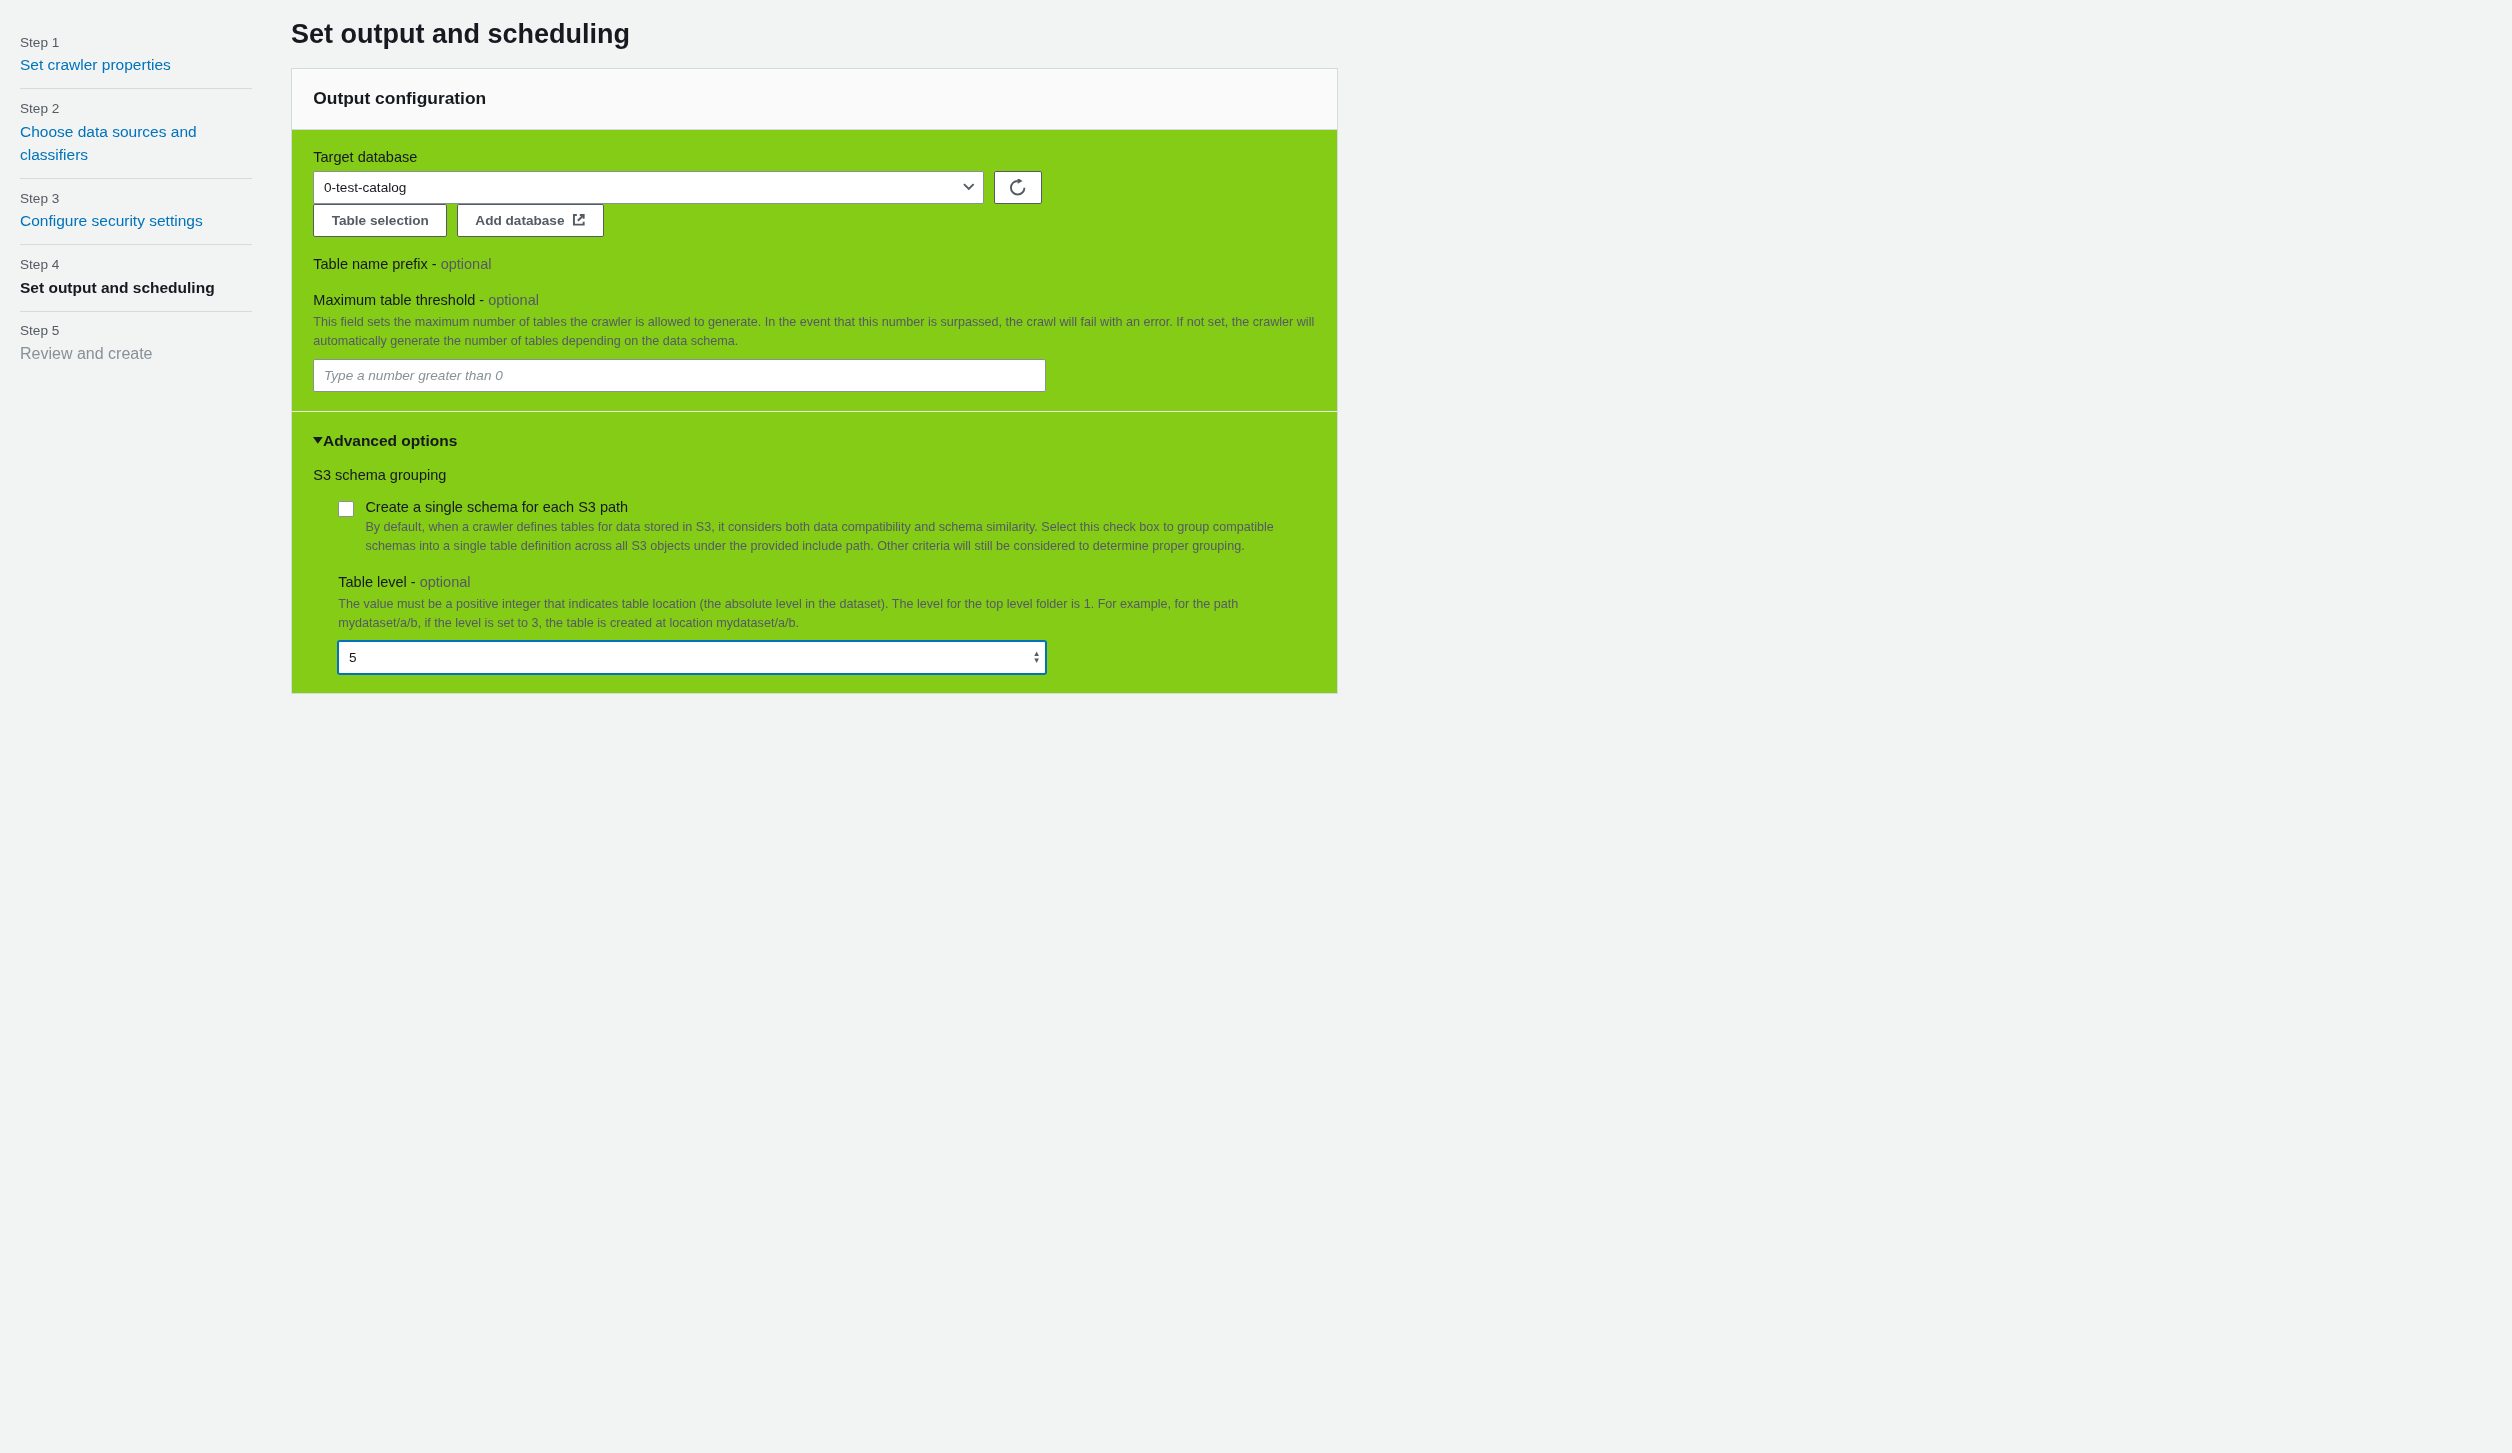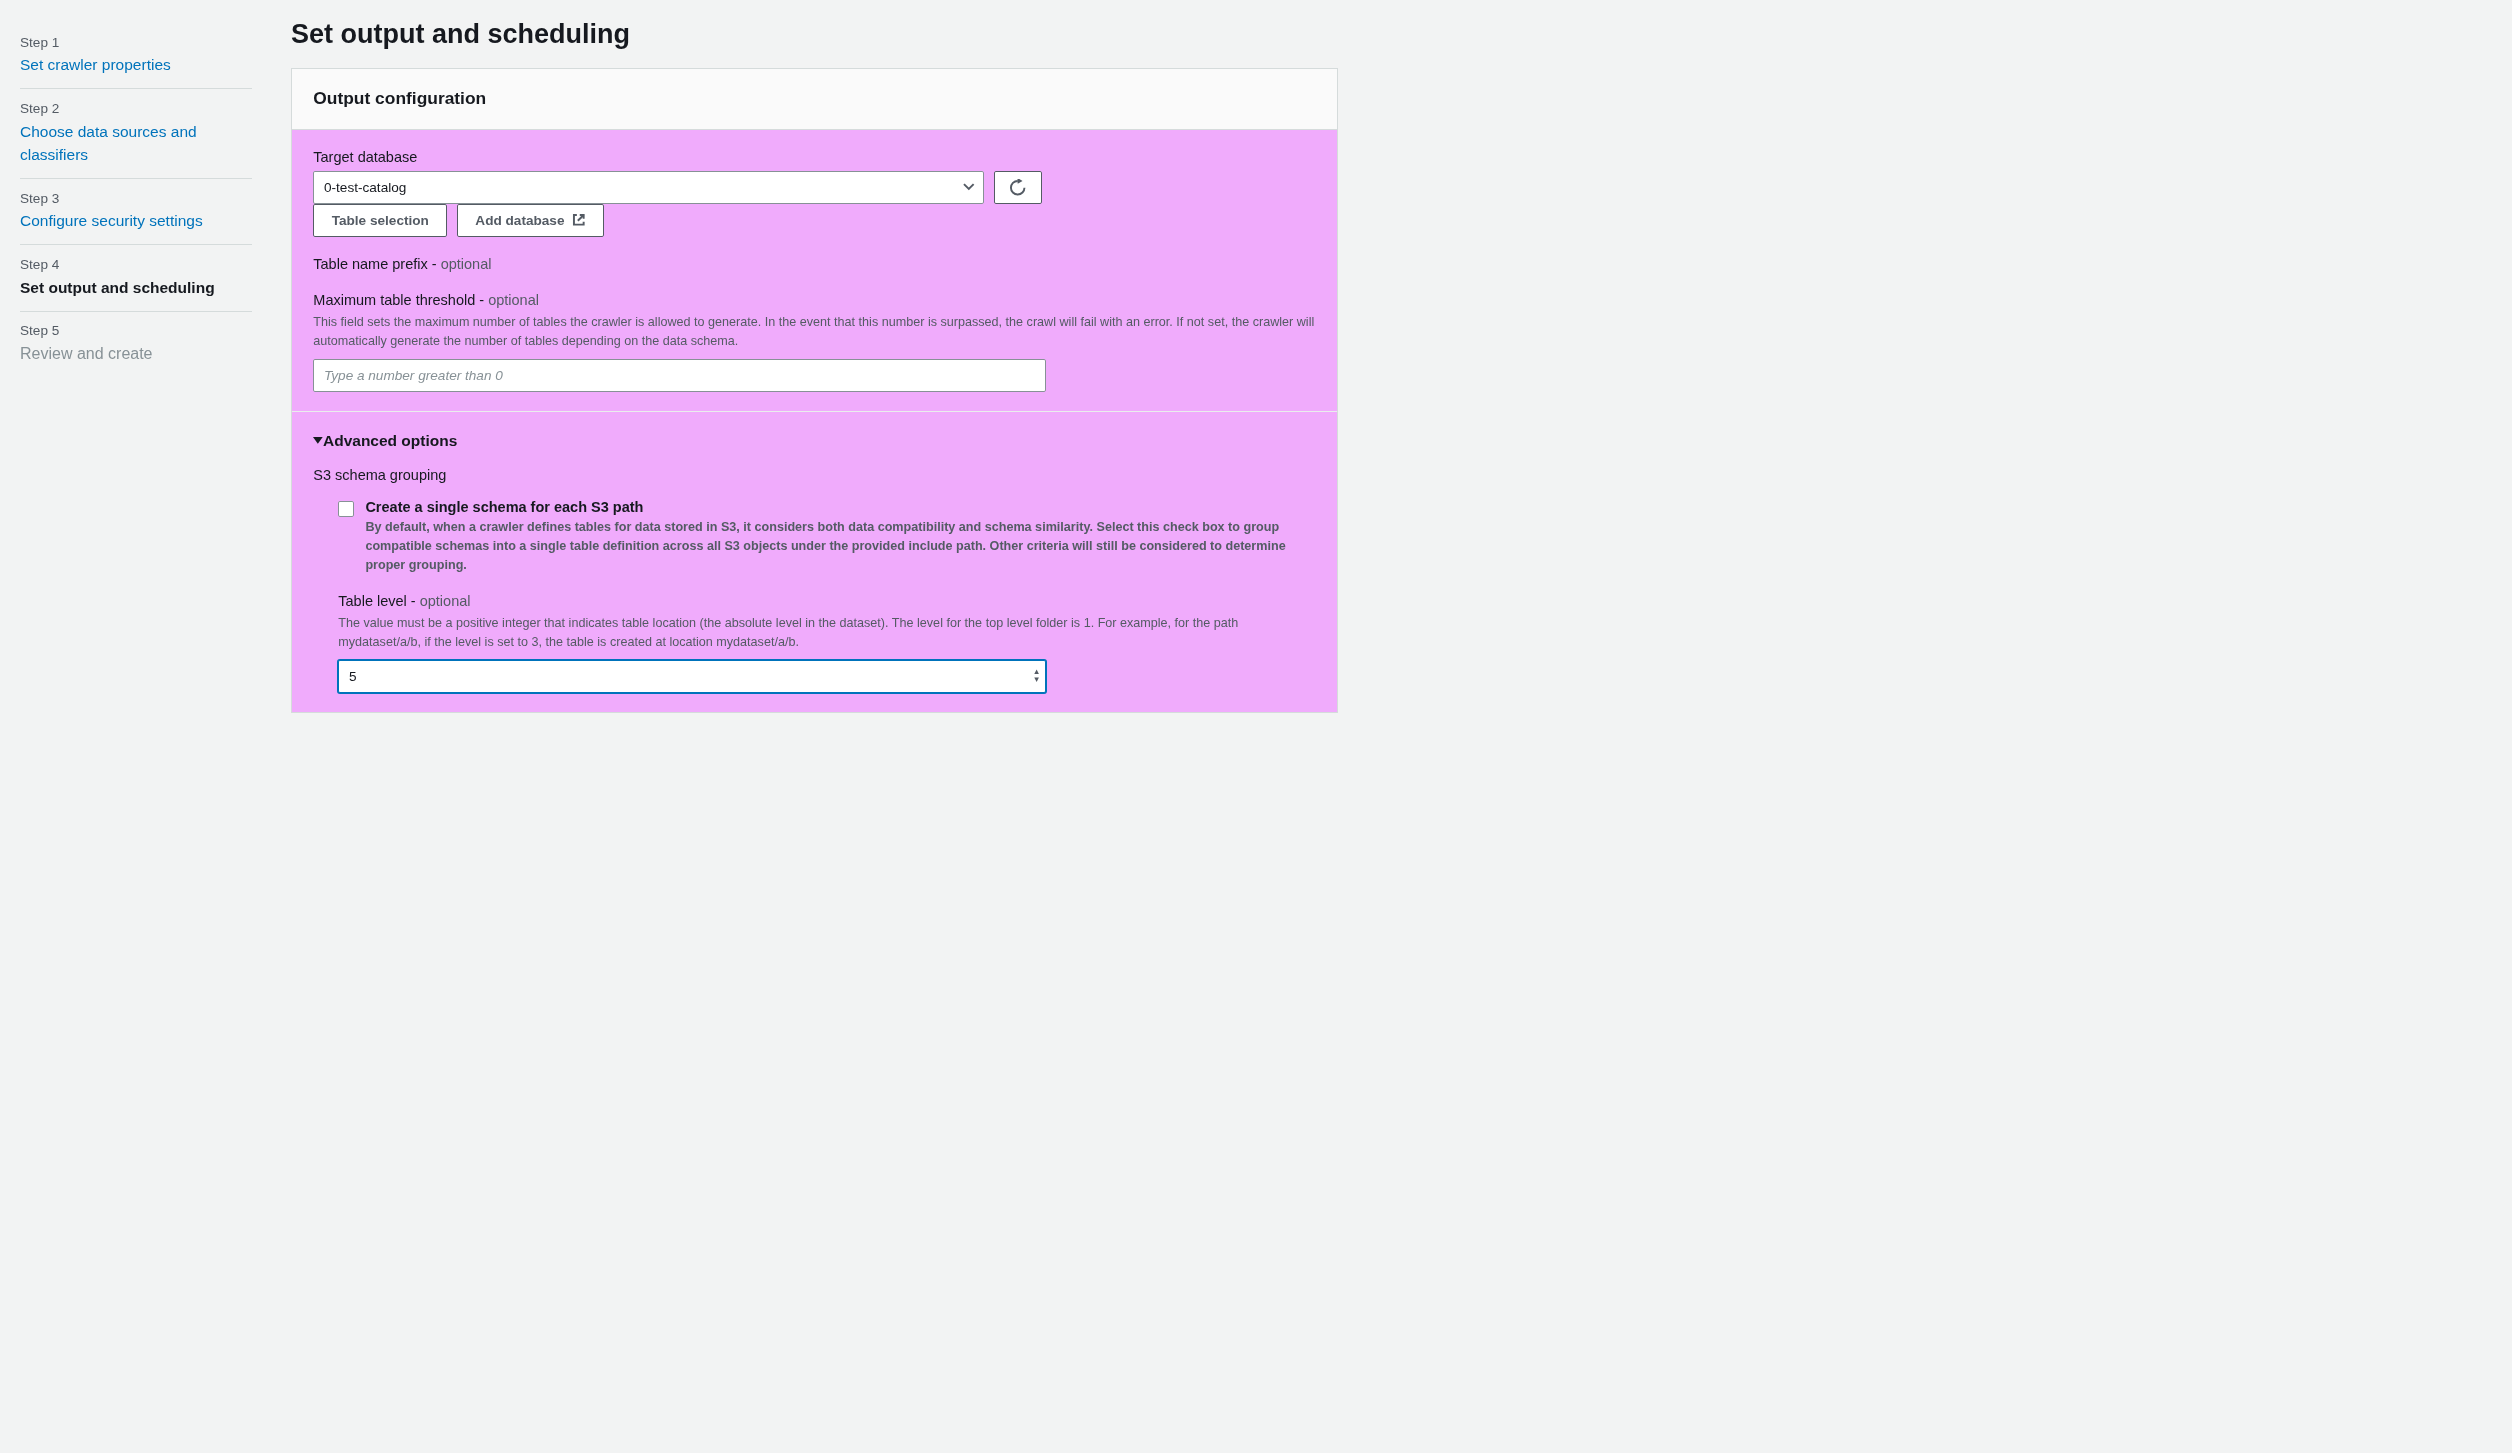--- a/index.html
+++ b/index.html
@@ -56,21 +56,21 @@
     padding: 19.4px 39px 19.4px 0;
     max-width: 1086px;
   }
   .page-title {
     font-size: 27px;
     font-weight: 700;
     color: #16191f;
     margin-bottom: 17.4px;
   }
   .panel {
-    background: #f0abfc;
+    background: #84cc16;
     border: 1px solid #d5dbdb;
   }
   .panel-header {
     padding: 19.4px 21.3px;
     border-bottom: 1px solid #d5dbdb;
     background: #fafafa;
   }
   .panel-header h2 {
     font-size: 17.4px;
     font-weight: 700;
@@ -194,21 +194,20 @@
     height: 15.5px;
     border: 1px solid #879196;
     border-radius: 1.9px;
     flex-shrink: 0;
     margin-top: 2.9px;
     background: #fff;
     cursor: pointer;
   }
   .checkbox-content {
     flex: 1;
-    font-weight: bold;
   }
   .checkbox-label {
     font-size: 14.5px;
     color: #16191f;
     margin-bottom: 3.9px;
   }
   .nested-field {
     padding-left: 25px;
   }
   .spinner-wrap {

